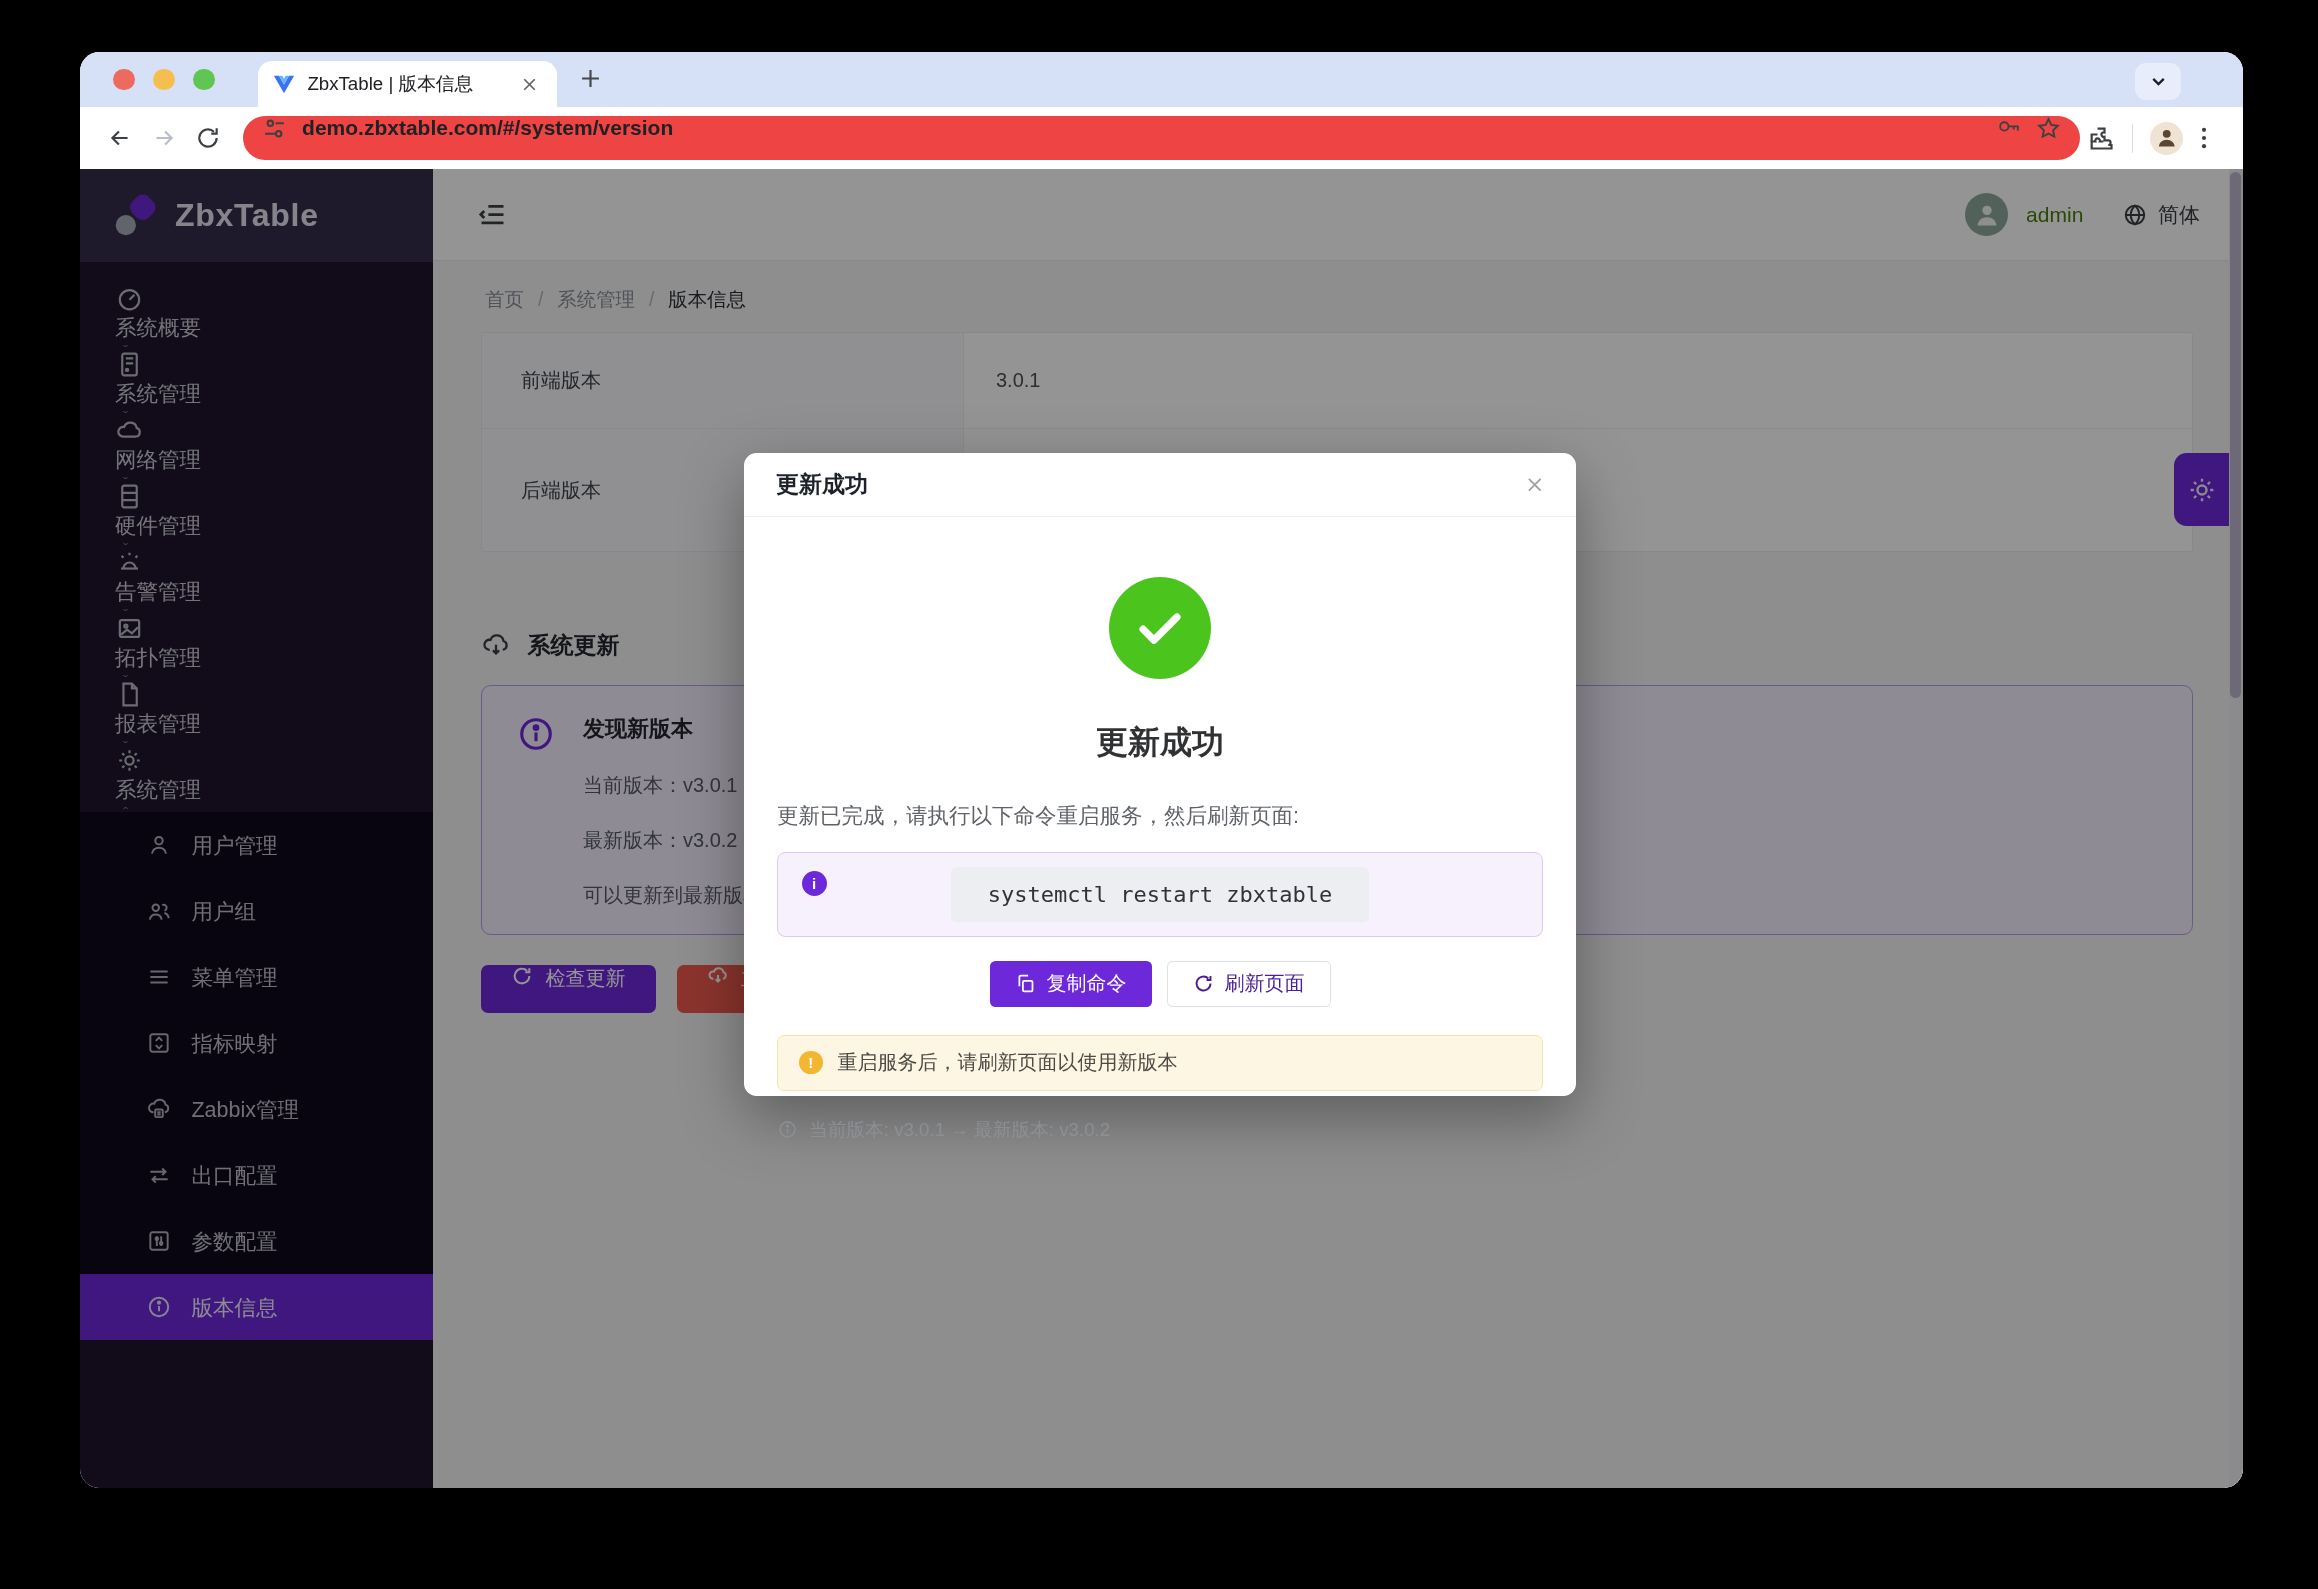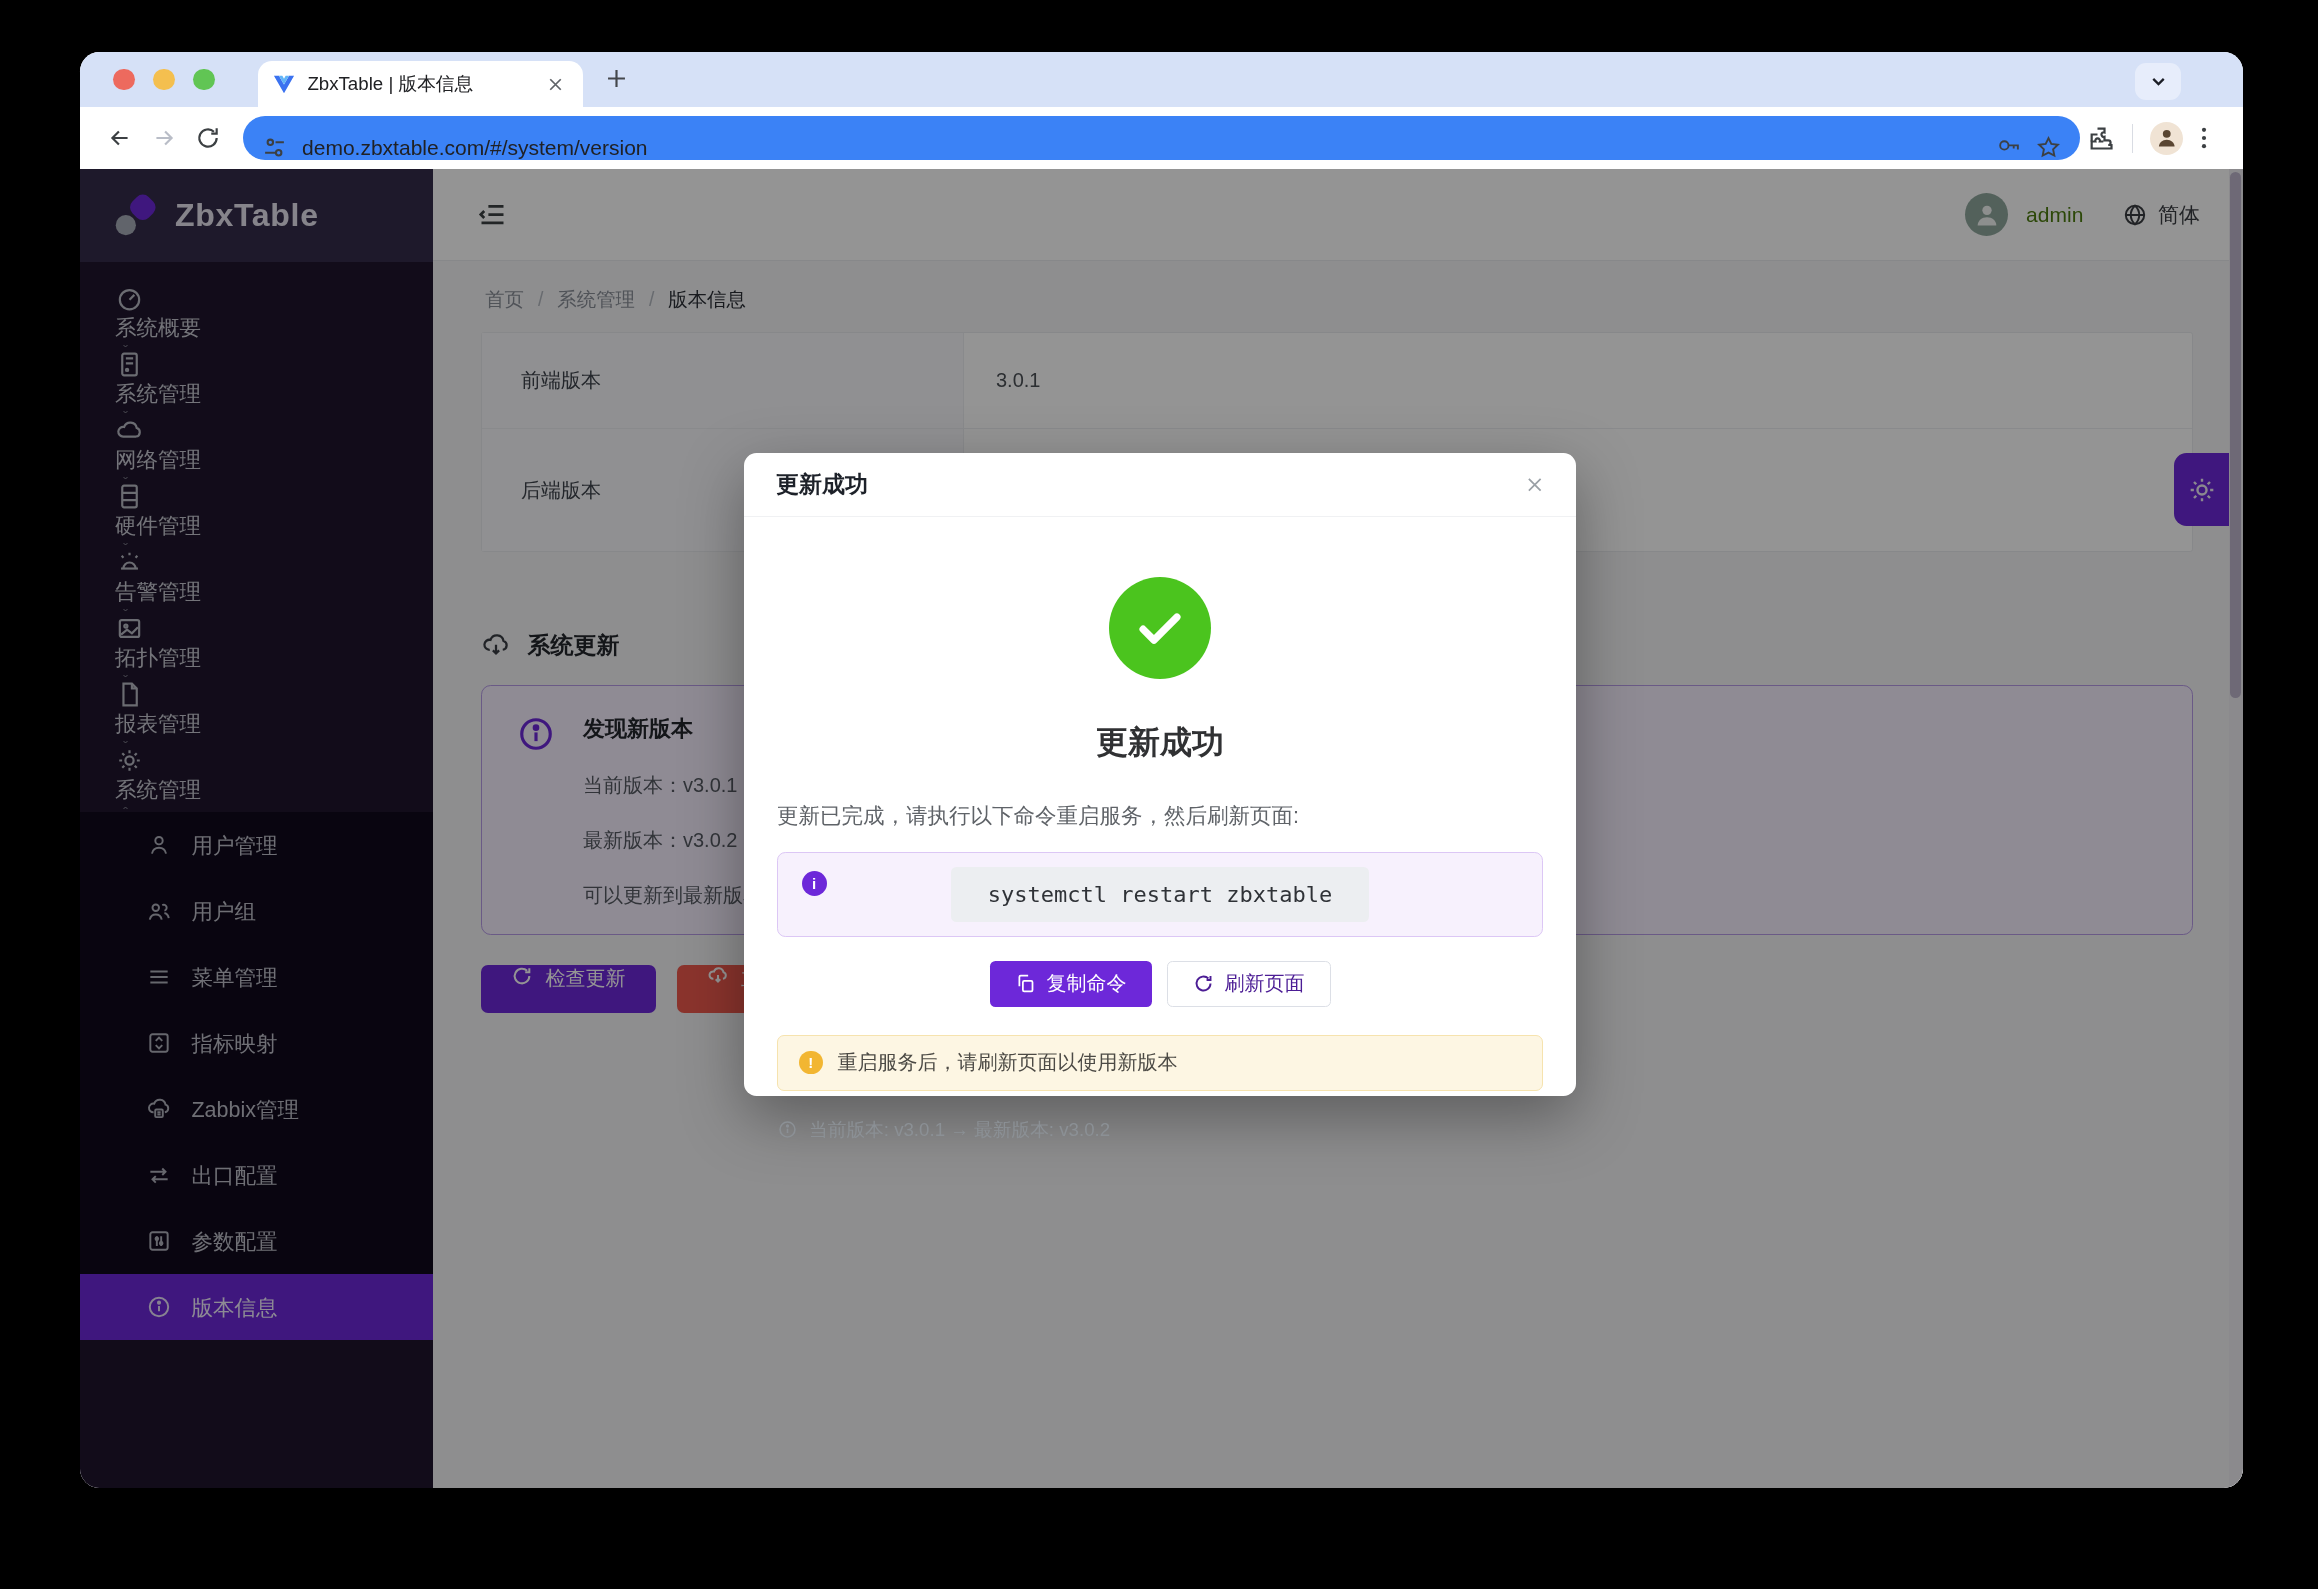--- a/index.html
+++ b/index.html
@@ -5,30 +5,30 @@
   * { margin:0; padding:0; box-sizing:border-box; }
   html,body { width:2319px; height:1589px; background:#000; font-family:"Liberation Sans","DejaVu Sans",sans-serif; }
   .canvas { position:relative; width:2319px; height:1589px; background:#000; overflow:hidden; }
   .window { position:absolute; left:80px; top:52px; width:2163px; height:1436px; border-radius:19.4px; overflow:hidden; background:#fff; display:flex; flex-direction:column; }
 
   
   .tabstrip { height:55px; background:#d6e1f7; display:flex; align-items:flex-end; position:relative; flex:0 0 auto; }
   .traffic { display:flex; align-items:center; gap:18.7px; padding:0 0 16.6px 33px; }
   .light { width:21.5px; height:21.5px; border-radius:50%; }
   .light.red{ background:#ed6a5e; } .light.yellow{ background:#f4bf4f; } .light.green{ background:#61c554; }
-  .tab { margin-left:43px; width:325px; height:46px; background:#fff; border-radius:14px 14px 0 0; display:flex; align-items:center; padding:0 16.6px 0 15px; gap:12.5px; }
+  .tab { margin-left:43px; width:299px; height:46px; background:#fff; border-radius:14px 14px 0 0; display:flex; align-items:center; padding:0 16.6px 0 15px; gap:12.5px; }
   .tab-title { font-size:18.7px; color:#202124; white-space:nowrap; overflow:hidden; flex:1; }
   .tab-close { width:21px; height:21px; color:#5f6368; flex:0 0 auto; cursor:pointer; }
   .newtab { margin:0 0 14px 19.4px; width:29px; height:29px; color:#44474c; }
   .tabsearch { position:absolute; right:62px; top:11px; width:46px; height:37px; border-radius:11px; background:#e7edfb; display:flex; align-items:center; justify-content:center; color:#1c1e26; }
   .toolbar { height:62px; background:#fff; display:flex; align-items:center; padding:0 25px 0 21px; gap:7px; flex:0 0 auto; }
   .navbtn { width:37px; height:37px; display:flex; align-items:center; justify-content:center; border-radius:50%; }
   .navbtn svg { width:26px; height:26px; }
   .back{ color:#3c4043; } .fwd{ color:#b9bdc7; } .reload{ color:#3c4043; }
-  .urlbar { margin-left:9.7px; flex:1; height:44px; background:#3b82f6; border-radius:22px; display:flex; align-items:flex-end; padding:0 19.4px; gap:15px; }
+  .urlbar { margin-left:9.7px; flex:1; height:44px; background:#ef4444; border-radius:22px; display:flex; align-items:flex-start; padding:0 19.4px; gap:15px;font-weight:bold; }
   .url-text { font-size:21px; color:#202124; flex:1; }
   .urlicon { width:25px; height:25px; color:#3c4043; flex:0 0 auto; }
   .chromeicon { width:28px; height:28px; color:#3c4043; }
   .sep { width:1.4px; height:29px; background:#d9dce3; margin:0 9.7px; }
   .avatar-browser { width:33px; height:33px; border-radius:50%; background:#f0e3d4; display:flex; align-items:center; justify-content:center; overflow:hidden; }
   .avatar-browser svg { width:23.5px; height:23.5px; color:#5a4632; }
 
   
   .page { position:relative; flex:1; display:flex; overflow:hidden; background:#f4f5f7; }
 

